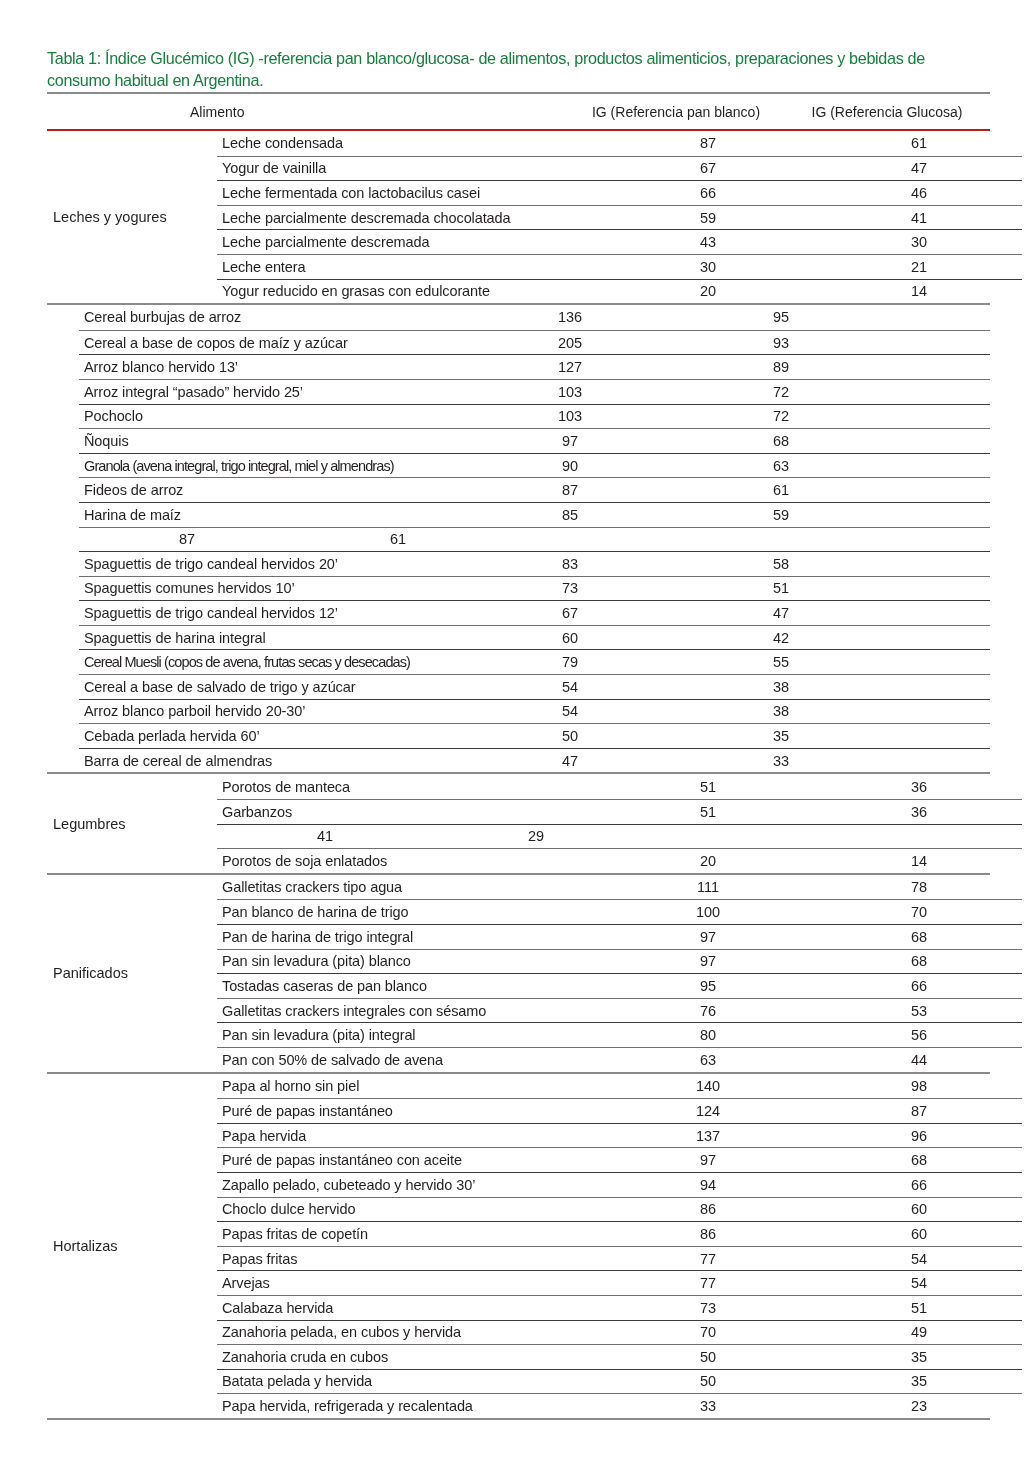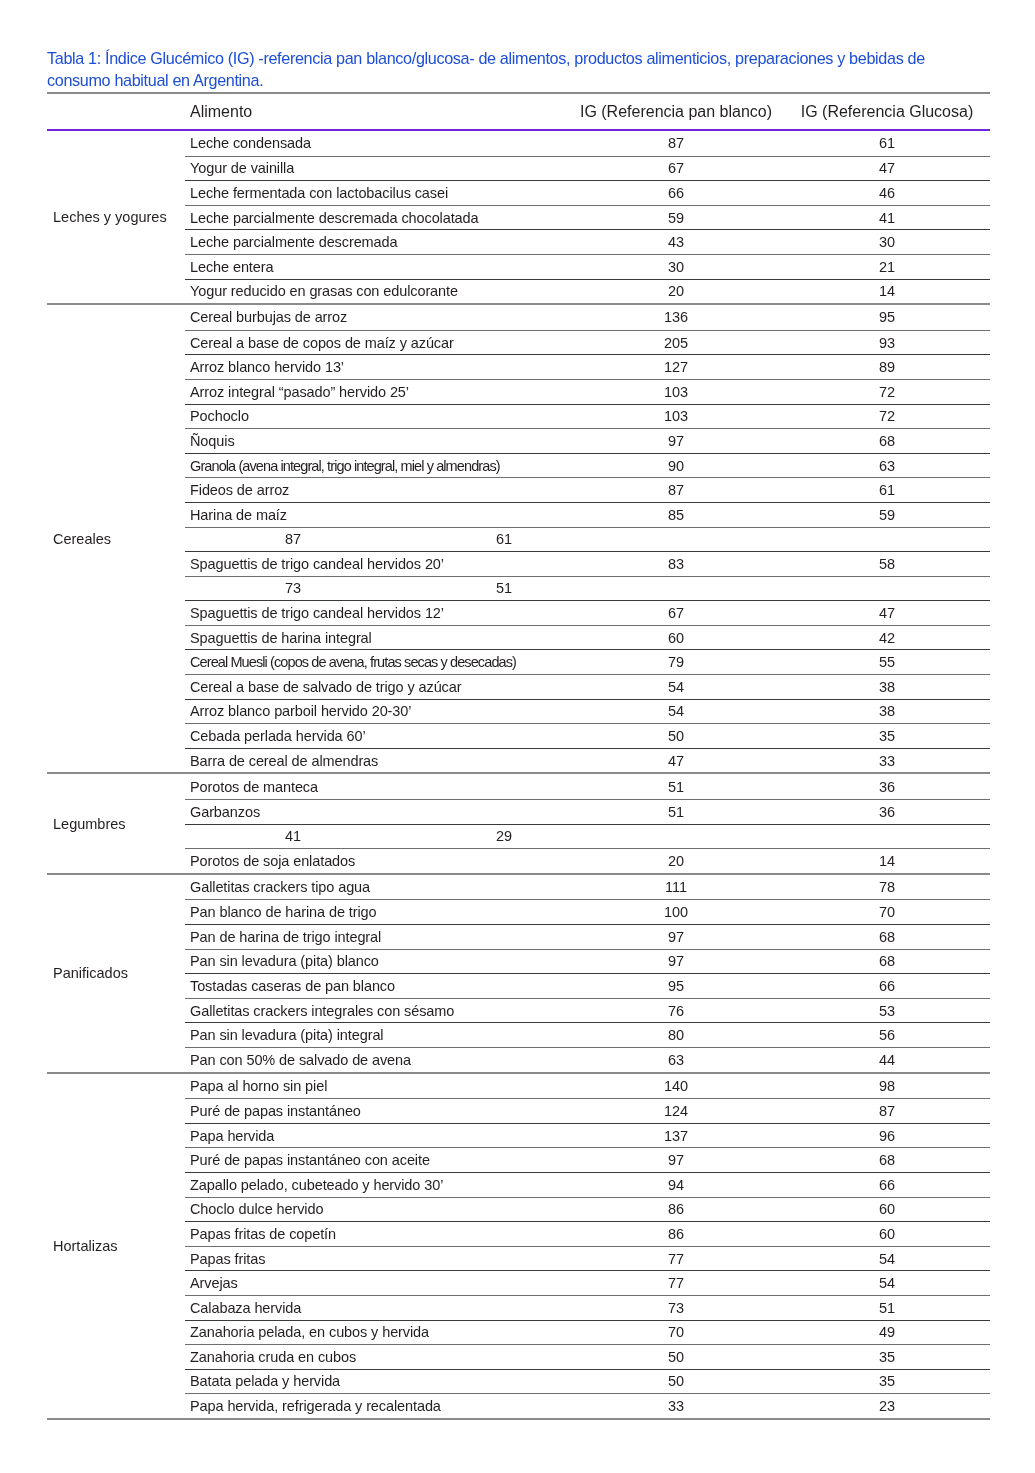--- a/index.html
+++ b/index.html
@@ -4,43 +4,43 @@
 <style>
   html, body { margin: 0; padding: 0; background: #ffffff; }
   body {
     width: 1035px; height: 1473px; position: relative; overflow: hidden;
     font-family: "Liberation Sans", "DejaVu Sans", sans-serif;
     color: #231f20;
   }
   .caption {
     position: absolute; left: 47px; top: 47px; width: 945px;
     font-size: 16.2px; line-height: 22px; letter-spacing: -0.35px;
-    color: #1d4ed8;
+    color: #15803d;
   }
   .tbl {
     position: absolute; left: 47px; top: 92px; width: 943px;
     border-top: 2px solid #8a8a8a;
   }
   .hdr {
     display: flex; height: 35px; align-items: center;
-    border-bottom: 2px solid #6d28d9;
-    font-size: 16px;
+    border-bottom: 2px solid #b91c1c;
+    font-size: 14px;
   }
   .c-cat { width: 138px; flex: none; }
   .c-name { width: 383px; flex: none; padding-left: 5px; box-sizing: border-box; }
   .c-pan { width: 216px; flex: none; text-align: center; }
   .c-glu { width: 206px; flex: none; text-align: center; }
   .group {
     display: flex; border-bottom: 2px solid #8a8a8a;
   }
   .group .cat {
     width: 138px; flex: none; display: flex; align-items: center;
     padding-left: 6px; box-sizing: border-box; font-size: 14.5px;
   }
-  .group .rows { flex: 1; }
+  .group .rows { flex: 1; margin-left: 32px; }
   .row {
     display: flex; height: 24.6px; align-items: center;
     font-size: 14.5px; box-sizing: border-box;
   }
   .row + .row { border-top: 1.3px solid #3a3a3a; }
   .row:nth-child(even) { border-top-color: #6f6f6f; }
   .row .c-name { width: 383px; letter-spacing: -0.1px; }
   .row .c-name.tight { letter-spacing: -0.9px; }
 </style>
 </head>
@@ -90,21 +90,20 @@
             <div class="c-glu">21</div>
           </div>
           <div class="row">
             <div class="c-name">Yogur reducido en grasas con edulcorante</div>
             <div class="c-pan">20</div>
             <div class="c-glu">14</div>
           </div>
         </div>
       </div>
       <div class="group">
-        <div class="cat">Cereales</div>
         <div class="rows">
           <div class="row">
             <div class="c-name">Cereal burbujas de arroz</div>
             <div class="c-pan">136</div>
             <div class="c-glu">95</div>
           </div>
           <div class="row">
             <div class="c-name">Cereal a base de copos de maíz y azúcar</div>
             <div class="c-pan">205</div>
             <div class="c-glu">93</div>
@@ -147,20 +146,21 @@
           <div class="row">
             <div class="c-pan">87</div>
             <div class="c-glu">61</div>
           </div>
           <div class="row">
             <div class="c-name">Spaguettis de trigo candeal hervidos 20’</div>
             <div class="c-pan">83</div>
             <div class="c-glu">58</div>
           </div>
           <div class="row">
+            <div class="c-name">Spaguettis comunes hervidos 10’</div>
             <div class="c-pan">73</div>
             <div class="c-glu">51</div>
           </div>
           <div class="row">
             <div class="c-name">Spaguettis de trigo candeal hervidos 12’</div>
             <div class="c-pan">67</div>
             <div class="c-glu">47</div>
           </div>
           <div class="row">
             <div class="c-name">Spaguettis de harina integral</div>

